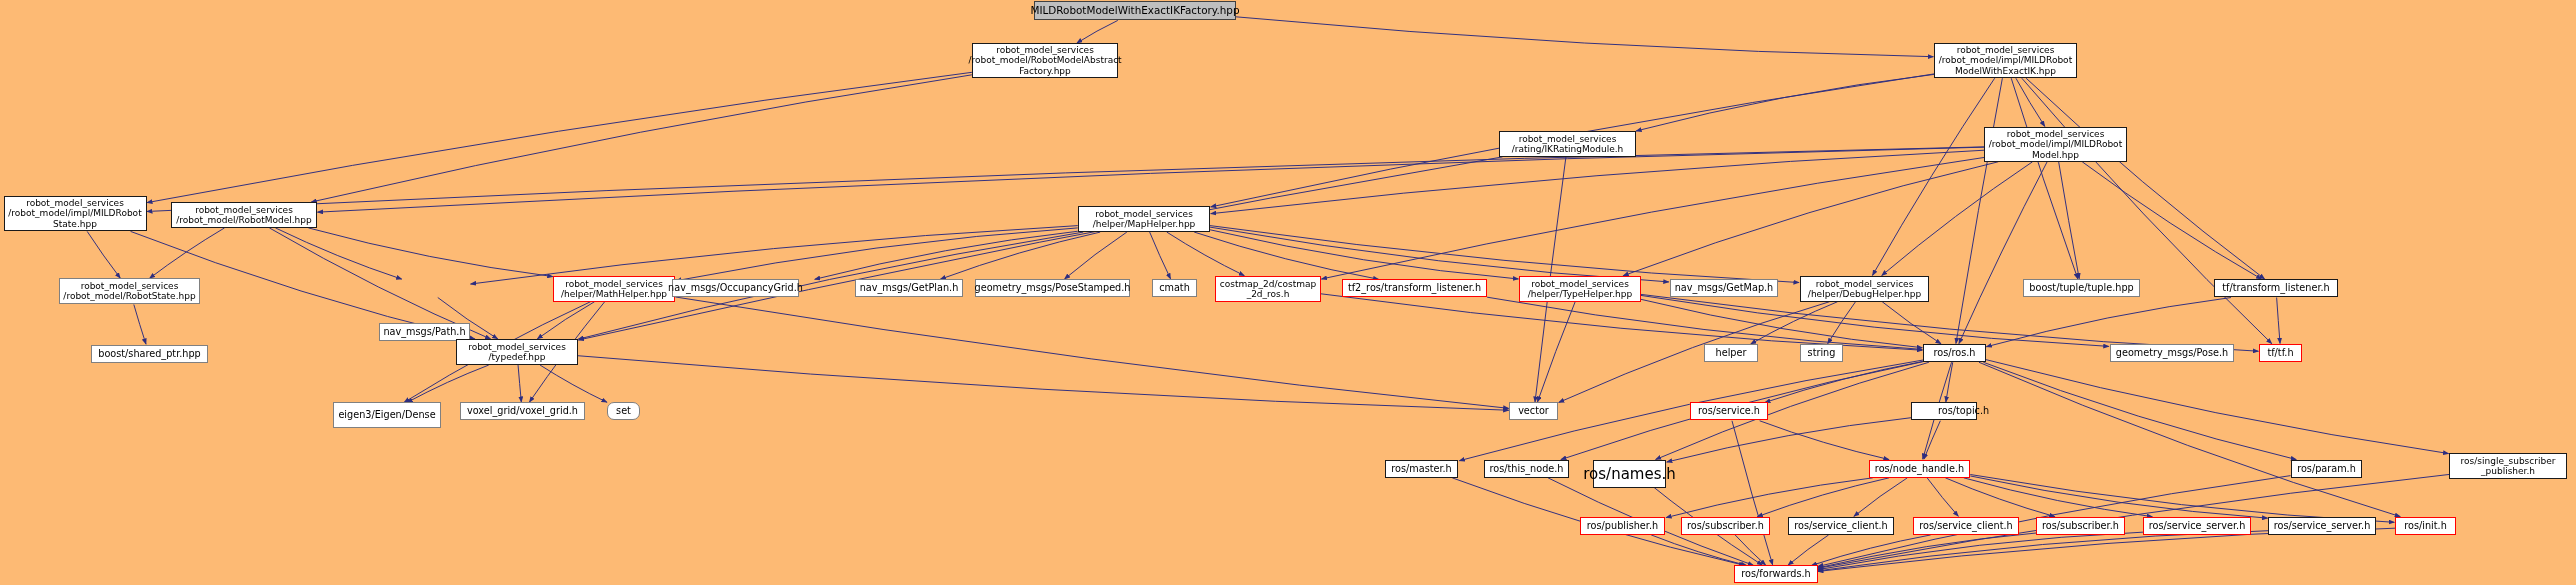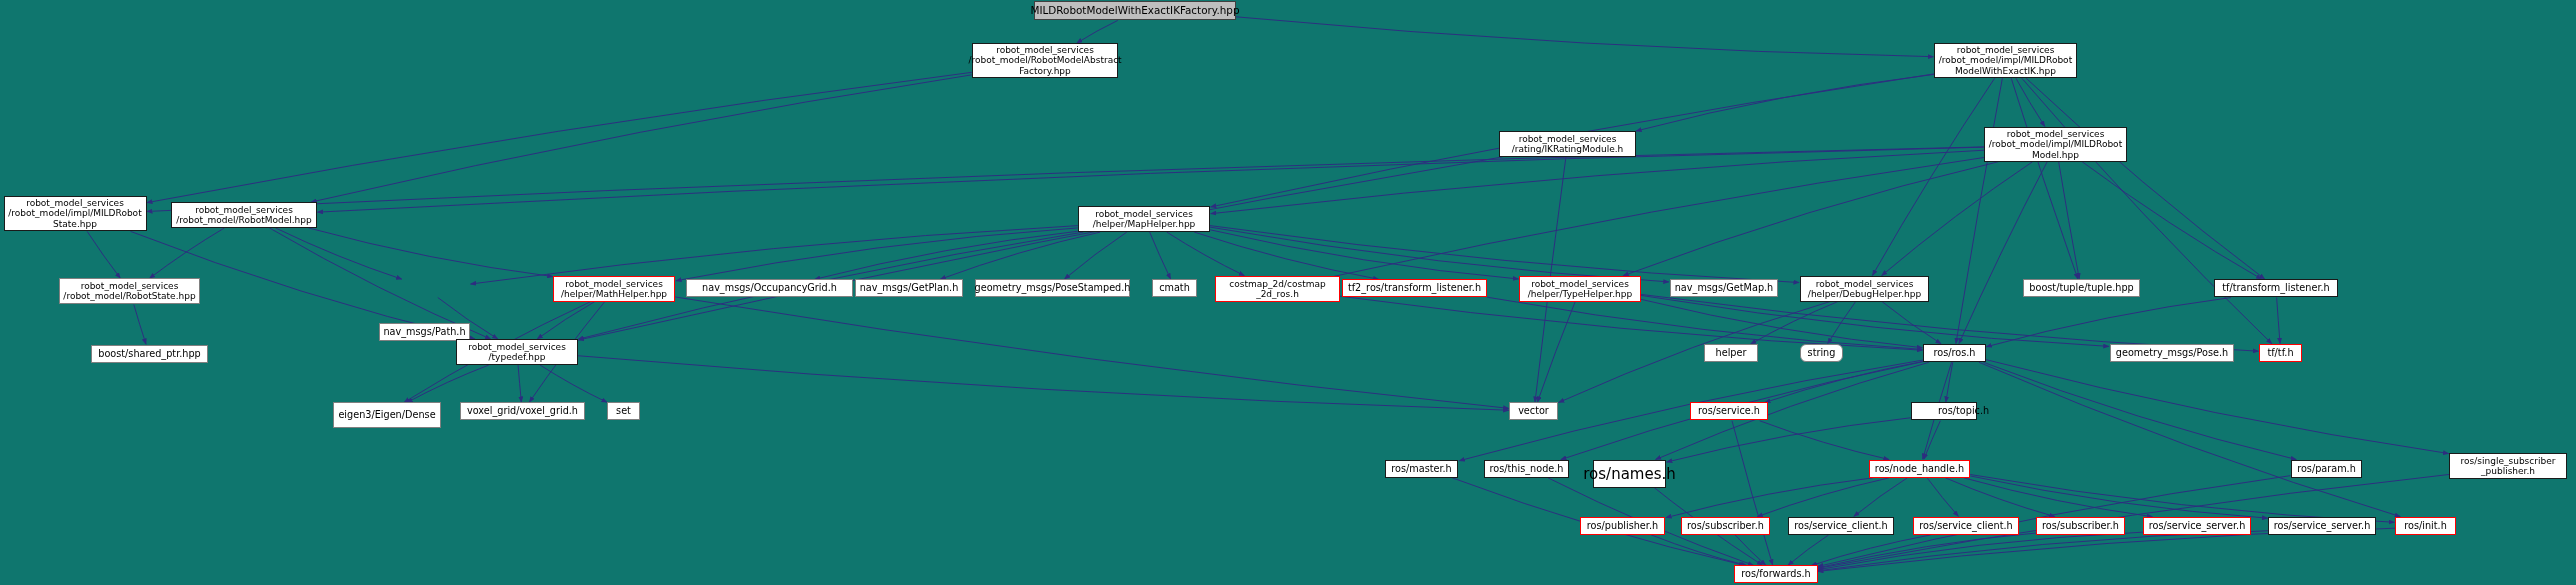--- a/index.html
+++ b/index.html
@@ -1,17 +1,17 @@
 <!DOCTYPE html>
 <html style="font-size:11px"><head>
 <meta charset="utf-8">
 <style>
   html,body{margin:0;padding:0;background:#ffffff;}
   body{font-family:"DejaVu Sans","Liberation Sans",sans-serif;}
-  #graph{position:relative;width:2576px;height:586px;background:#0f766e;overflow:hidden;}
+  #graph{position:relative;width:2576px;height:586px;background:#fdba74;overflow:hidden;}
   #edges{position:absolute;left:0;top:0;width:2576px;height:586px;pointer-events:none;}
   .node{position:absolute;box-sizing:border-box;display:flex;align-items:center;
         justify-content:center;text-align:center;background:#ffffff;
         border:0.7px solid #808080;color:#000000;line-height:1.12;
         font-size:10.4px;white-space:pre-line;padding:0.7px 2.8px;}
   .node.red{border:0.7px solid #ff0000;}
   .node.black{border:0.7px solid #1a1a1a;}
   .node.root{background:#bfbfbf;border:0.7px solid #404040;}
 </style>
 </head>
@@ -142,45 +142,45 @@
 State.hpp</div>
       <div class="node black" style="left: 171px; top: 202px; width: 146px; height: 26px; font-size: 9px;">robot_model_services
 /robot_model/RobotModel.hpp</div>
       <div class="node black" style="left: 1078px; top: 206px; width: 132px; height: 26px; font-size: 9px;">robot_model_services
 /helper/MapHelper.hpp</div>
       <div class="node gray" style="left: 59px; top: 278px; width: 141px; height: 26px; font-size: 9px;">robot_model_services
 /robot_model/RobotState.hpp</div>
       <div class="node gray" style="left: 379px; top: 279px; width: 91px; height: 18px; font-size: 9.7px; margin-top: 44px;">nav_msgs/Path.h</div>
       <div class="node red" style="left: 553px; top: 276px; width: 122px; height: 26px; font-size: 9px;">robot_model_services
 /helper/MathHelper.hpp</div>
-      <div class="node gray" style="left: 672px; top: 279px; width: 167px; height: 18px; font-size: 9.7px; margin-left: 14px;">nav_msgs/OccupancyGrid.h</div>
+      <div class="node gray" style="left: 672px; top: 279px; width: 127px; height: 18px; font-size: 9.7px;">nav_msgs/OccupancyGrid.h</div>
       <div class="node gray" style="left: 855px; top: 279px; width: 108px; height: 18px; font-size: 9.7px;">nav_msgs/GetPlan.h</div>
       <div class="node gray" style="left: 975px; top: 279px; width: 155px; height: 18px; font-size: 9.7px;">geometry_msgs/PoseStamped.h</div>
       <div class="node gray" style="left: 1152px; top: 279px; width: 45px; height: 18px; font-size: 9.7px;">cmath</div>
-      <div class="node red" style="left: 1215px; top: 276px; width: 125px; height: 26px; font-size: 9px;">costmap_2d/costmap
+      <div class="node red" style="left: 1215px; top: 276px; width: 106px; height: 26px; font-size: 9px;">costmap_2d/costmap
 _2d_ros.h</div>
       <div class="node red" style="left: 1342px; top: 279px; width: 145px; height: 18px; font-size: 9.7px;">tf2_ros/transform_listener.h</div>
       <div class="node red" style="left: 1519px; top: 276px; width: 122px; height: 26px; font-size: 9px;">robot_model_services
 /helper/TypeHelper.hpp</div>
       <div class="node gray" style="left: 1670px; top: 279px; width: 108px; height: 18px; font-size: 9.7px;">nav_msgs/GetMap.h</div>
       <div class="node black" style="left: 1800px; top: 276px; width: 129px; height: 26px; font-size: 9px;">robot_model_services
 /helper/DebugHelper.hpp</div>
       <div class="node gray" style="left: 2023px; top: 279px; width: 117px; height: 18px; font-size: 9.7px;">boost/tuple/tuple.hpp</div>
       <div class="node black" style="left: 2214px; top: 279px; width: 124px; height: 18px; font-size: 9.7px;">tf/transform_listener.h</div>
       <div class="node gray" style="left: 91px; top: 345px; width: 117px; height: 18px; font-size: 9.7px;">boost/shared_ptr.hpp</div>
       <div class="node black" style="left: 456px; top: 339px; width: 122px; height: 26px; font-size: 9px;">robot_model_services
 /typedef.hpp</div>
       <div class="node gray" style="left: 1704px; top: 344px; width: 54px; height: 18px; font-size: 9.7px;">helper</div>
-      <div class="node gray" style="left: 1800px; top: 344px; width: 43px; height: 18px; font-size: 9.7px; border-radius: 6px;">string</div>
+      <div class="node gray" style="left: 1800px; top: 344px; width: 43px; height: 18px; font-size: 9.7px;">string</div>
       <div class="node black" style="left: 1923px; top: 344px; width: 63px; height: 18px; font-size: 9.7px;">ros/ros.h</div>
       <div class="node gray" style="left: 2110px; top: 344px; width: 124px; height: 18px; font-size: 9.7px;">geometry_msgs/Pose.h</div>
       <div class="node red" style="left: 2259px; top: 344px; width: 43px; height: 18px; font-size: 9.7px;">tf/tf.h</div>
       <div class="node gray" style="left: 333px; top: 402px; width: 108px; height: 26px; font-size: 9.7px;">eigen3/Eigen/Dense</div>
       <div class="node gray" style="left: 460px; top: 402px; width: 125px; height: 18px; font-size: 9.7px;">voxel_grid/voxel_grid.h</div>
-      <div class="node gray" style="left: 607px; top: 402px; width: 33px; height: 18px; font-size: 9.7px;">set</div>
+      <div class="node gray" style="left: 607px; top: 402px; width: 33px; height: 18px; font-size: 9.7px; border-radius: 7px;">set</div>
       <div class="node gray" style="left: 1509px; top: 402px; width: 49px; height: 18px; font-size: 9.7px;">vector</div>
       <div class="node red" style="left: 1690px; top: 402px; width: 78px; height: 18px; font-size: 9.7px;">ros/service.h</div>
       <div class="node black" style="left: 1911px; top: 402px; width: 66px; height: 18px; font-size: 9.7px; padding-left: 42px;">ros/topic.h</div>
       <div class="node black" style="left: 2291px; top: 460px; width: 71px; height: 18px; font-size: 9.7px;">ros/param.h</div>
       <div class="node black" style="left: 2449px; top: 453px; width: 118px; height: 26px; font-size: 9px;">ros/single_subscriber
 _publisher.h</div>
       <div class="node black" style="left: 1385px; top: 460px; width: 73px; height: 18px; font-size: 9.7px;">ros/master.h</div>
       <div class="node black" style="left: 1484px; top: 460px; width: 85px; height: 18px; font-size: 9.7px;">ros/this_node.h</div>
       <div class="node black" style="left: 1593px; top: 460px; width: 73px; height: 28px; font-size: 15px;">ros/names.h</div>
       <div class="node red" style="left: 1869px; top: 460px; width: 101px; height: 18px; font-size: 9.7px;">ros/node_handle.h</div>

